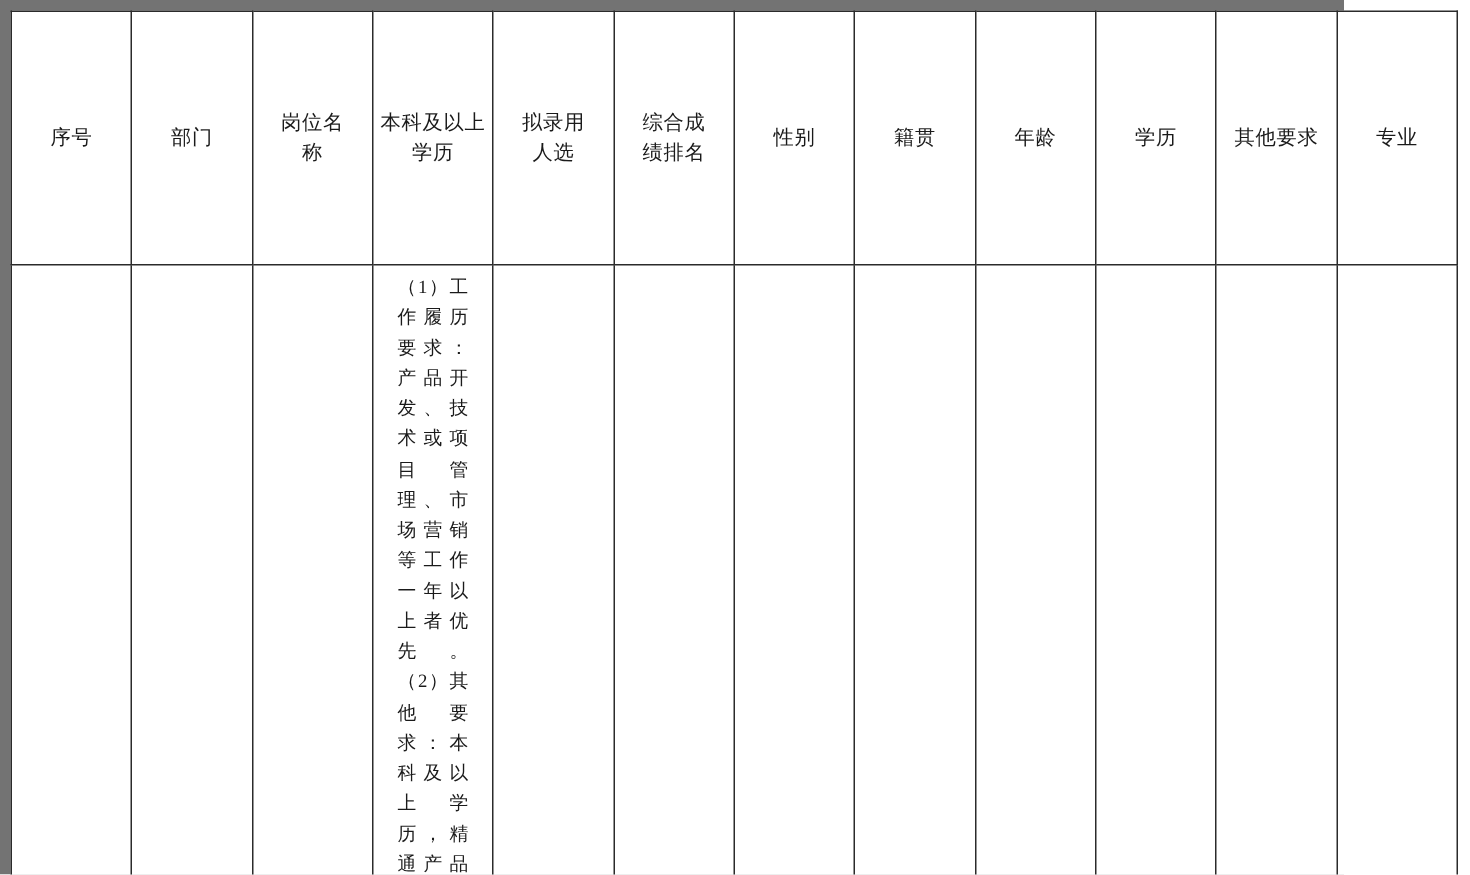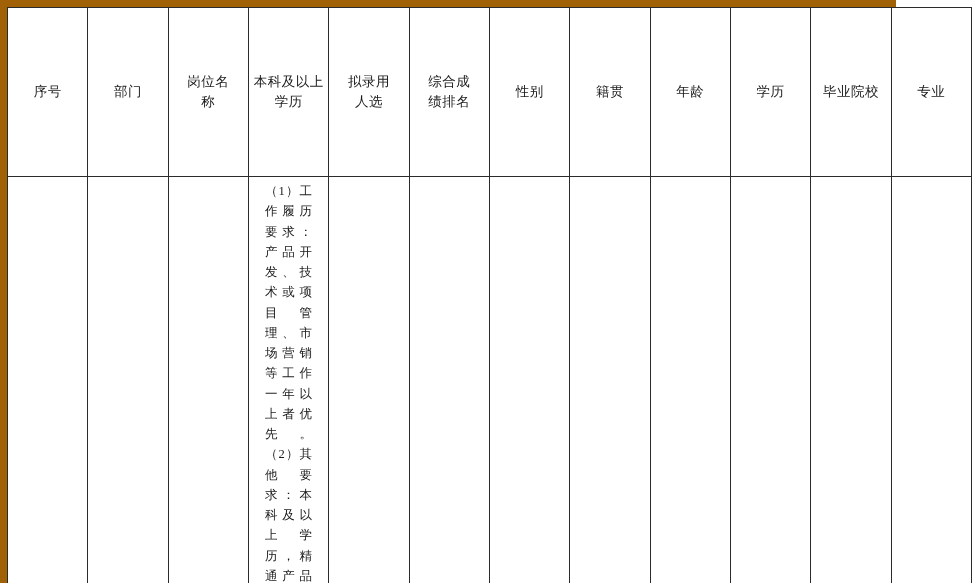--- a/index.html
+++ b/index.html
@@ -12,21 +12,21 @@
     height: 583px;
     overflow: hidden;
     font-family: "Liberation Serif", "DejaVu Serif", serif;
     color: #1a1a1a;
   }
 
   #sheet {
     position: relative;
     width: 896px;
     height: 583px;
-    background: #a16207;
+    background: #737373;
   }
 
   table.recruit-table {
     position: absolute;
     left: 7px;
     top: 7px;
     width: 965px;
     border-collapse: collapse;
     table-layout: fixed;
     background: #ffffff;
@@ -124,21 +124,21 @@
         <th class="c-origin">
           <span class="hcell">籍贯</span>
         </th>
         <th class="c-age">
           <span class="hcell">年龄</span>
         </th>
         <th class="c-edu">
           <span class="hcell">学历</span>
         </th>
         <th class="c-school">
-          <span class="hcell">毕业院校</span>
+          <span class="hcell">其他要求</span>
         </th>
         <th class="c-major">
           <span class="hcell">专业</span>
         </th>
       </tr>
     </thead>
 
     <tbody>
 
       <tr class="row-1">

